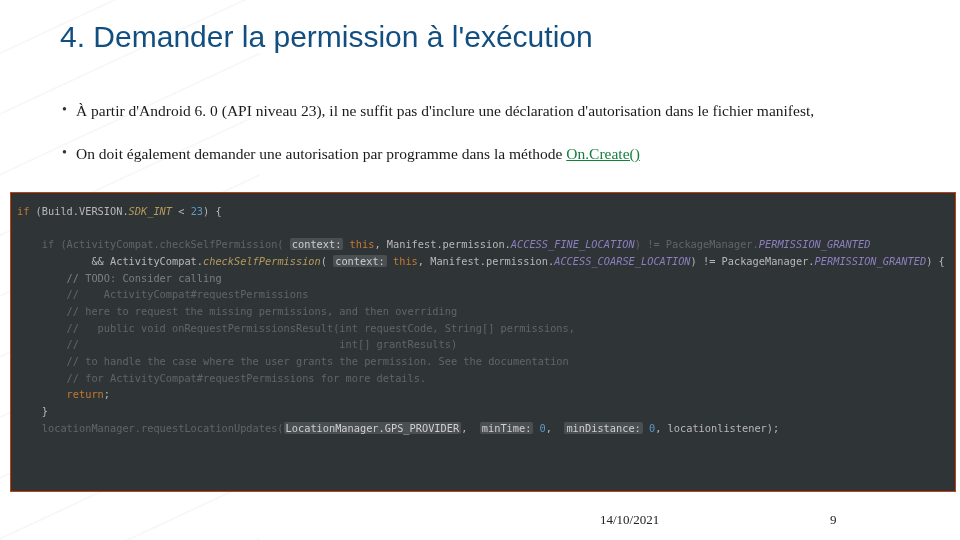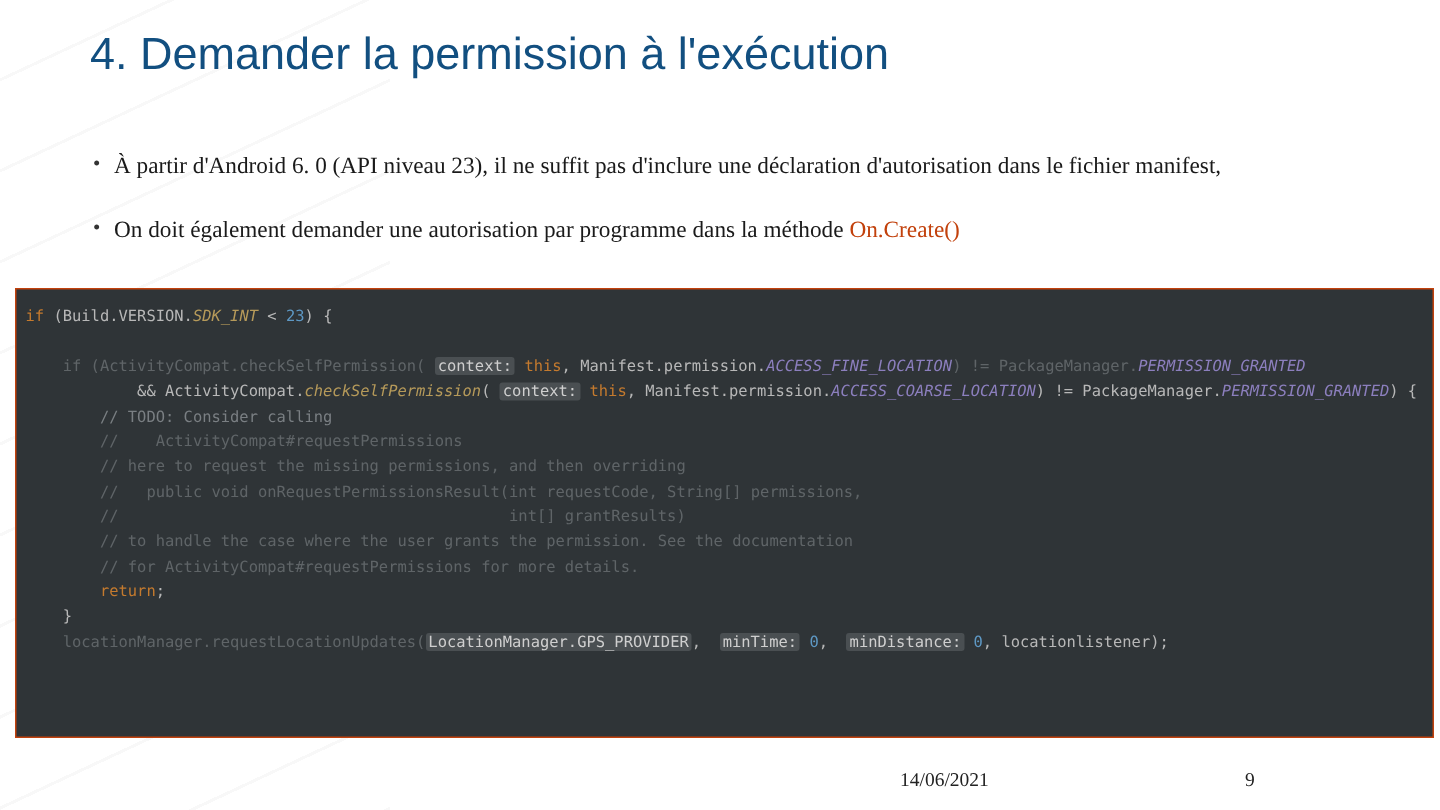--- a/index.html
+++ b/index.html
@@ -5,21 +5,21 @@
   html,body{margin:0;padding:0;width:960px;height:540px;font-family:"Times New Roman",serif;background:#fff;overflow:hidden}
   .slide{position:relative;width:960px;height:540px;background:#fff}
   
   .bg-deco{position:absolute;left:0;top:0;width:260px;height:540px;background:
     repeating-linear-gradient(-25deg,rgba(0,0,0,0.08) 0 2px,transparent 2px 55px);
     opacity:.35;pointer-events:none}
   .title{position:absolute;left:60px;top:20px;font-family:Arial,Helvetica,sans-serif;font-size:30px;color:#124f80;font-weight:400}
   .bullets{position:absolute;left:22px;top:85px;width:915px}
   .bullets li{list-style:none;font-size:15.5px;color:#1a1a1a;line-height:1.35;margin:0 0 22px 0;position:relative;padding-left:14px}
   .bullets li::before{content:"•";position:absolute;left:0;top:0;color:#333;font-size:14px}
-  .link{color:#c2410c;}
+  .link{color:#15803d;text-decoration:underline}
   .code-block{position:absolute;left:10px;top:192px;width:938px;height:288px;background:#2f3437;color:#b8b8b8;font-family:Consolas,Menlo,monospace;font-size:10.3px;line-height:1.62;border:1px solid #c2410c;padding:10px 0 0 6px;white-space:pre;overflow:hidden}
   .code-block .blur{color:#7f8588;opacity:.6}
   .kw{color:#c47a2e}
   .em{font-style:italic;color:#b69a5a}
   .const{color:#8c7fbe}
   .cmt{color:#7a7f83}
   .lit{color:#5e98c4}
   .bg-hint{background:#4a4f52;color:#cfcfcf;padding:0 2px;border-radius:2px}
   .date{position:absolute;bottom:12px;left:600px;font-size:13px;color:#222}
   .pagenum{position:absolute;bottom:12px;left:830px;font-size:13px;color:#222}
@@ -47,15 +47,15 @@
 <span class="cmt blur">        //    ActivityCompat#requestPermissions</span>
 <span class="cmt blur">        // here to request the missing permissions, and then overriding</span>
 <span class="cmt blur">        //   public void onRequestPermissionsResult(int requestCode, String[] permissions,</span>
 <span class="cmt blur">        //                                          int[] grantResults)</span>
 <span class="cmt blur">        // to handle the case where the user grants the permission. See the documentation</span>
 <span class="cmt blur">        // for ActivityCompat#requestPermissions for more details.</span>
 <span>        </span><span class="kw">return</span><span>;</span>
 <span>    }</span>
 <span class="blur">    locationManager.requestLocationUpdates(</span><span class="bg-hint">LocationManager.GPS_PROVIDER</span><span>,  </span><span class="bg-hint">minTime:</span><span class="lit"> 0</span><span>,  </span><span class="bg-hint">minDistance:</span><span class="lit"> 0</span><span>, locationlistener);</span></div>
 
-  <div class="date">14/06/2021</div>
+  <div class="date">14/10/2021</div>
   <div class="pagenum">9</div>
 </div>
 
 </body></html>

